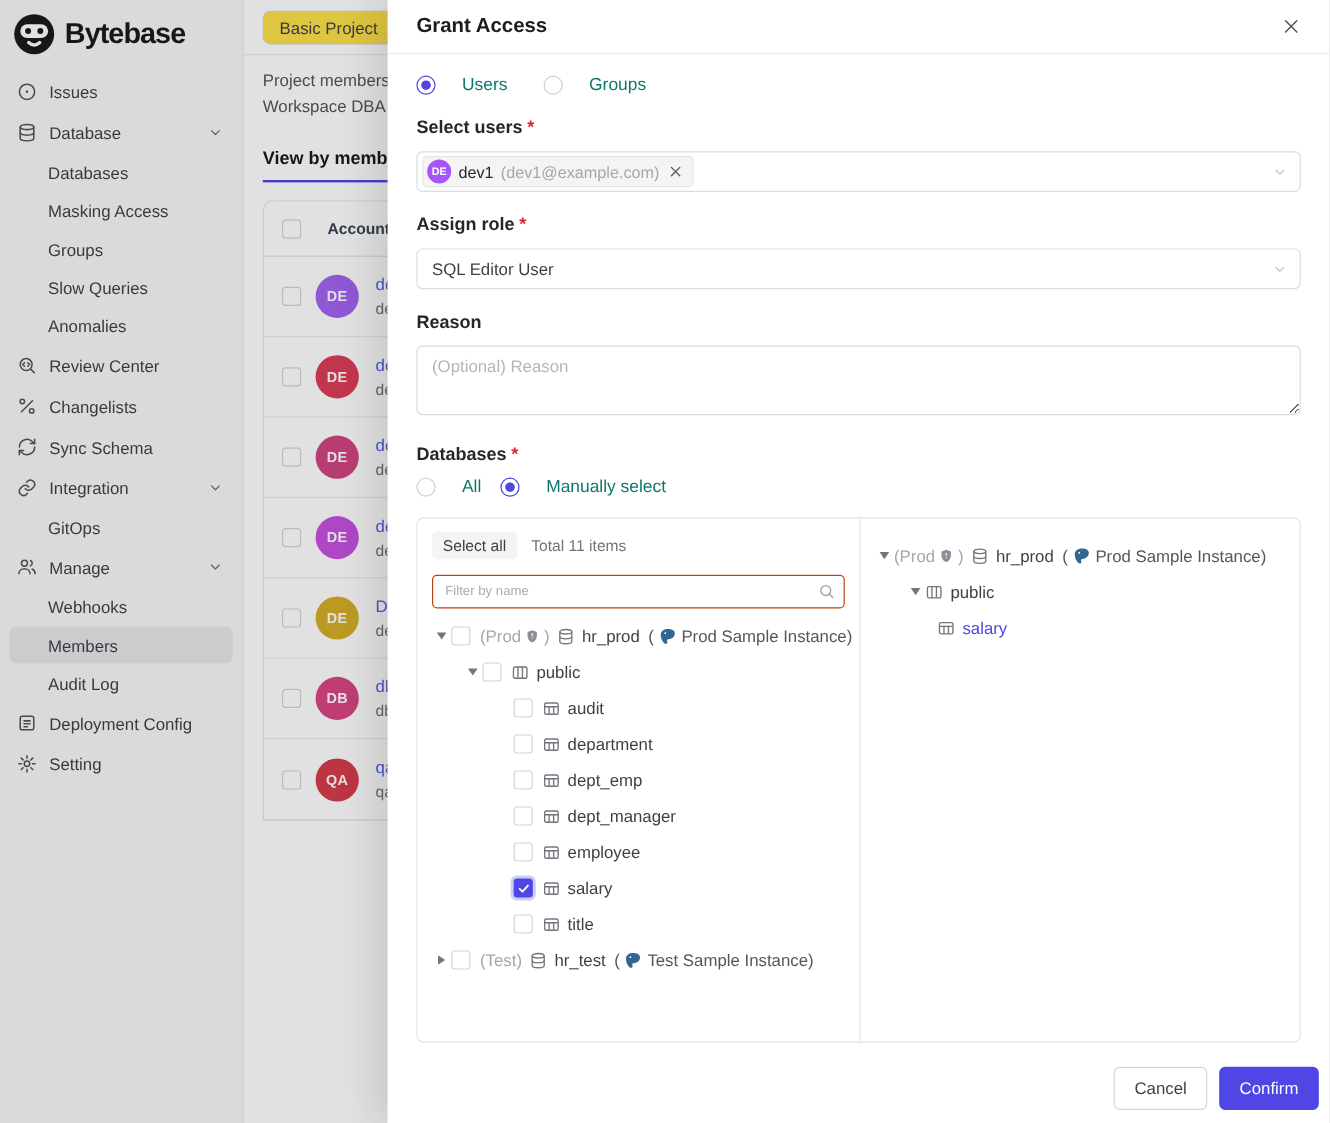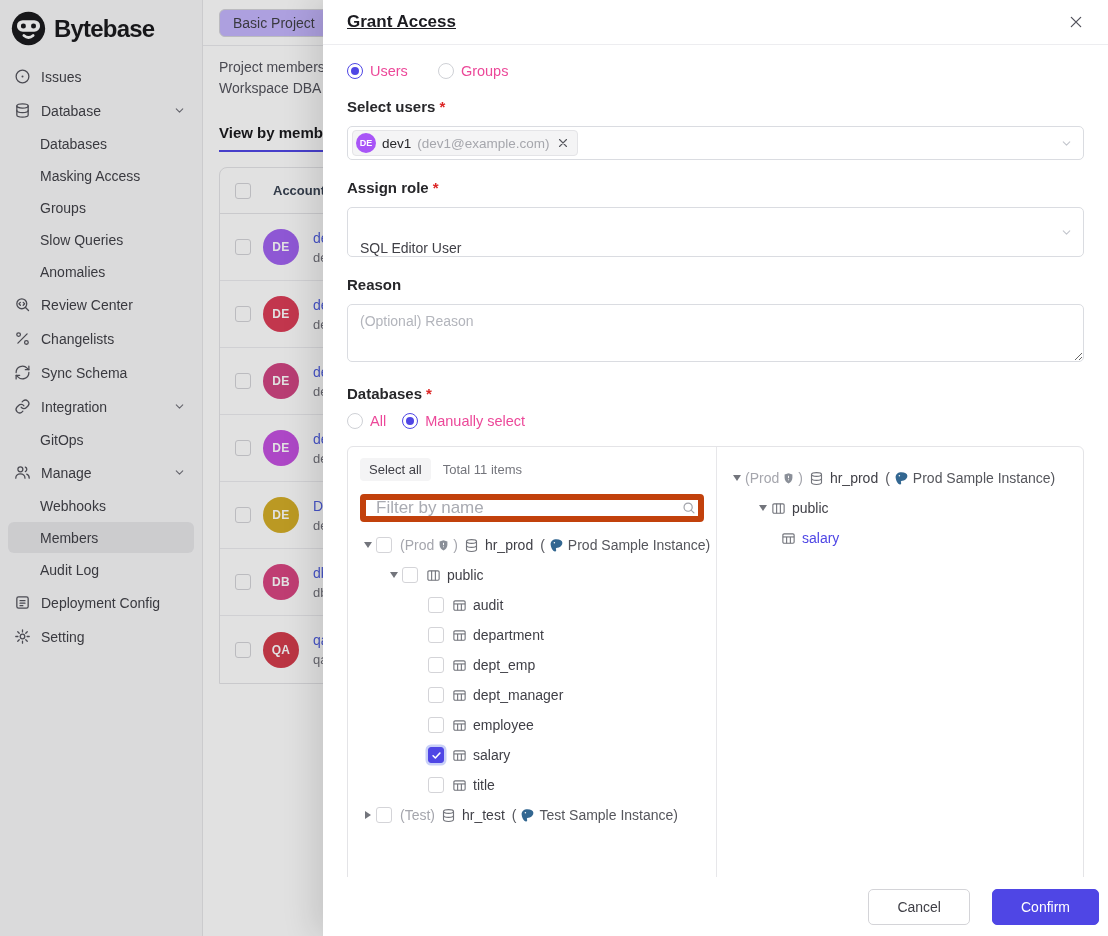--- a/index.html
+++ b/index.html
@@ -28,21 +28,21 @@
   .nav-item.active { background: #e7e7ea; }
   .nav-chev { margin-left: auto; color: #71717a; }
 
   
   .main { position: absolute; left: 203px; top: 0; right: 0; height: 100%; background: #fff; }
   .page-header {
     height: 46px; border-bottom: 1px solid #eaeaed;
     display: flex; align-items: center; padding: 0 16px;
   }
   .project-tab {
-    border: 1px solid #d4d4d8; border-radius: 6px; background: #c4b5fd;
+    border: 1px solid #d4d4d8; border-radius: 6px; background: #fde047;
     padding: 5px 13px; font-size: 14px; color: #3f3f46;
   }
   .page-body { padding: 11px 16px 0; }
   .subtitle { font-size: 14px; color: #52525b; line-height: 21px; }
   .view-tab {
     display: inline-block; margin-top: 25px; padding-bottom: 9px; min-width: 148px;
     font-size: 15px; font-weight: 700; color: #18181b;
     border-bottom: 2.5px solid #4f46e5;
   }
   .mtable { margin-top: 15px; width: 860px; border: 1px solid #e4e4e7; border-radius: 8px 8px 0 0; }
@@ -67,70 +67,70 @@
 
   .overlay { position: absolute; inset: 0; background: rgba(24,24,27,0.13); z-index: 5; }
 
   
   .modal {
     position: absolute; left: 323px; top: 0; width: 785px; height: 936px; z-index: 10;
     background: #fff; box-shadow: -10px 0 30px rgba(0,0,0,.12);
     display: flex; flex-direction: column;
   }
   .modal-header { flex: none; height: 45px; display: flex; align-items: center; padding: 0 24px; border-bottom: 1px solid #ededf0; }
-  .modal-title { flex: 1; font-size: 17px; font-weight: 700; color: #1c1c21; text-decoration: underline; }
+  .modal-title { flex: 1; font-size: 17px; font-weight: 700; color: #1c1c21; }
   .close-btn { color: #52525b; cursor: pointer; }
   .modal-body { flex: 1; padding: 18px 24px 0; overflow: hidden; }
 
   .radio-row { display: flex; align-items: center; }
   .radio { width: 16px; height: 16px; border-radius: 50%; border: 1px solid #cfd1d6; background: #fff; flex: none; display: inline-flex; align-items: center; justify-content: center; }
   .radio.checked { border: 1.5px solid #4f46e5; }
   .radio.checked::after { content: ""; width: 8px; height: 8px; border-radius: 50%; background: #4f46e5; }
-  .radio-label { font-size: 14.5px; color: #ec4899; margin: 0 30px 0 7px; }
+  .radio-label { font-size: 14.5px; color: #0f766e; margin: 0 30px 0 22px; }
 
   .field-label { margin: 19px 0 11px; font-size: 15px; font-weight: 600; color: #27272a; }
   .req { color: #dc2626; margin-left: 4px; font-weight: 700; }
 
   .users-input {
     position: relative; min-height: 34px; border: 1px solid #dadce1; border-radius: 5px;
     display: flex; align-items: center; padding: 3px 30px 3px 4px; background: #fff;
   }
   .chip {
     display: inline-flex; align-items: center; gap: 6px; height: 26px;
     background: #f4f4f5; border: 1px solid #e4e4e7; border-radius: 4px; padding: 0 8px 0 3px;
   }
   .chip-avatar { width: 20px; height: 20px; border-radius: 50%; background: #a855f7; color: #fff; font-size: 9px; font-weight: 700; display: flex; align-items: center; justify-content: center; }
   .chip-name { font-size: 13.5px; color: #27272a; }
   .chip-email { font-size: 13.5px; color: #a6a7ad; }
   .chip-x { color: #55565c; margin-left: 1px; cursor: pointer; }
   .sel-chev { position: absolute; right: 10px; top: 50%; margin-top: -6px; color: #c3c6cd; }
 
   .select-box {
-    position: relative; height: 50px; border: 1px solid #dadce1; border-radius: 5px;
-    display: flex; align-items: flex-end; padding: 0 30px 0 12px; font-size: 14px; color: #3f3f46; background: #fff;
+    position: relative; height: 34px; border: 1px solid #dadce1; border-radius: 5px;
+    display: flex; align-items: center; padding: 0 30px 0 12px; font-size: 14px; color: #3f3f46; background: #fff;
   }
   .reason-ta {
     width: 100%; height: 58px; border: 1px solid #dadce1; border-radius: 5px;
     padding: 8px 12px; font-size: 14px; color: #3f3f46; resize: vertical;
     font-family: "Liberation Sans", sans-serif; outline: none;
   }
   .reason-ta::placeholder { color: #b3b5bc; }
 
   .db-radios { margin: 2px 0 0; }
 
   .tree-wrap { margin-top: 17px; height: 438px; border: 1px solid #e4e4e7; border-radius: 6px; display: flex; overflow: hidden; }
   .tree-left { width: 369px; border-right: 1px solid #e7e7ea; padding: 10px 12px; overflow: hidden; }
   .tree-right { flex: 1; padding: 10px 12px; overflow: hidden; }
   .panel-head { display: flex; align-items: center; gap: 12px; height: 24px; }
   .mini-btn { background: #f4f4f5; border-radius: 4px; padding: 4px 9px; font-size: 13px; color: #3f3f46; cursor: pointer; }
   .panel-info { font-size: 13px; color: #74757c; }
   .filter { position: relative; margin-top: 13px; }
   .filter input {
-    width: 100%; height: 28px; border: 6px solid #c2410c; border-radius: 4px;
-    padding: 0 28px 0 10px; font-size: 17px; color: #3f3f46; outline: none;
+    width: 100%; height: 28px; border: 1px solid #c2410c; border-radius: 4px;
+    padding: 0 28px 0 10px; font-size: 11px; color: #3f3f46; outline: none;
     font-family: "Liberation Sans", sans-serif;
   }
   .filter input::placeholder { color: #a9abb2; }
   .search-icon { position: absolute; right: 8px; top: 7px; color: #a1a3aa; }
 
   .tree { margin-top: 8px; }
   .tree.tight { margin-top: 6px; }
   .trow { display: flex; align-items: center; height: 30px; white-space: nowrap; font-size: 14px; color: #3f3f46; }
   .caret { width: 16px; height: 16px; flex: none; display: inline-flex; align-items: center; justify-content: center; }
   .caret.open::before { content: ""; border-left: 4.5px solid transparent; border-right: 4.5px solid transparent; border-top: 6px solid #73757c; }
@@ -142,21 +142,21 @@
     box-shadow: 0 0 0 2.5px #c9d0f8;
   }
   .env { color: #a5a6ad; display: inline-flex; align-items: center; gap: 3px; margin-right: 6px; }
   .ticon { color: #73757c; margin-right: 6px; flex: none; }
   .tname { color: #3f3f46; font-weight: 500; }
   .tname.plain { font-weight: 400; }
   .tname.sel { color: #4f46e5; }
   .tinst { color: #55565c; display: inline-flex; align-items: center; gap: 4px; margin-left: 7px; }
 
   .modal-footer { flex: none; height: 59px; display: flex; align-items: center; justify-content: flex-end; gap: 10px; padding: 0 9px; }
-  .btn { border-radius: 5px; font-size: 14px; padding: 9px 28px; cursor: pointer; font-family: "Liberation Sans", sans-serif; margin-left: 12px; }
+  .btn { border-radius: 5px; font-size: 14px; padding: 9px 16px; cursor: pointer; font-family: "Liberation Sans", sans-serif; }
   .btn-cancel { background: #fff; border: 1px solid #d4d4d8; color: #3f3f46; }
   .btn-confirm { background: #4f46e5; border: 1px solid #4f46e5; color: #fff; font-weight: 500; }
 </style>
 </head>
 <body>
 
 <svg width="0" height="0" style="position:absolute">
   <defs>
     <g id="i-issues">
         <circle cx="12" cy="12" r="9"></circle>

